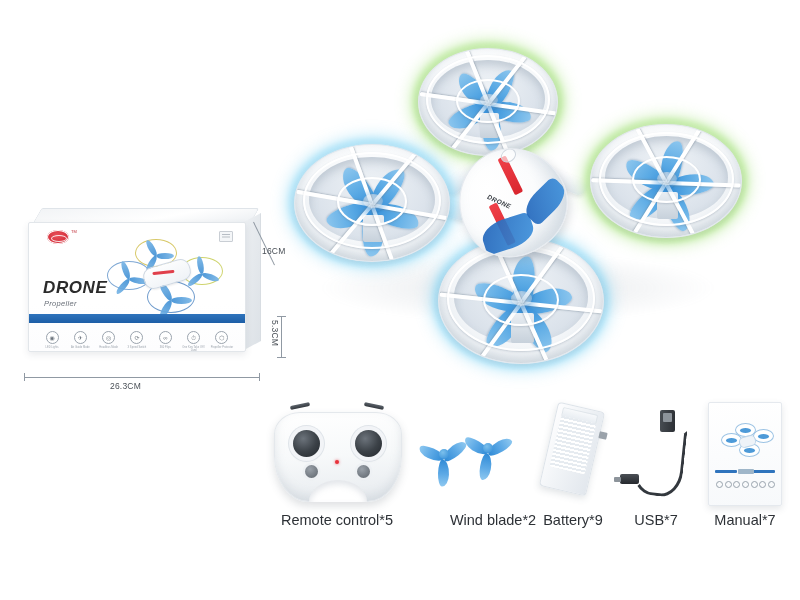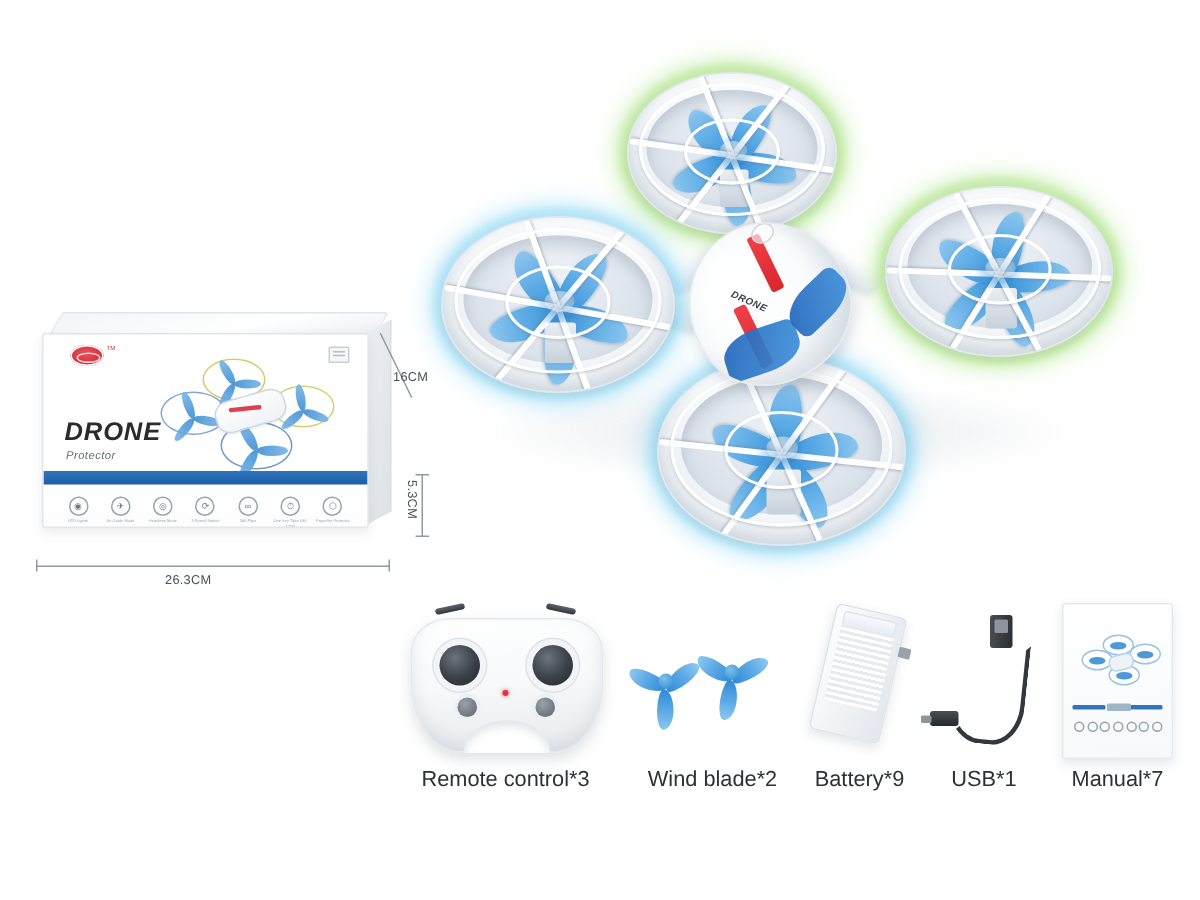--- a/index.html
+++ b/index.html
@@ -415,21 +415,21 @@
         <div class="bd-ring" style="left:40px;top:42px;width:46px;height:30px;border:1.3px solid #6f9bcc;">
           <div class="bd-inner"></div>
           <div class="bd-blade" style="transform:rotate(0deg);"></div>
           <div class="bd-blade" style="transform:rotate(120deg);"></div>
           <div class="bd-blade" style="transform:rotate(240deg);"></div>
         </div>
         <div class="bd-body"></div>
       </div>
 
       <div class="box-title">DRONE</div>
-      <div class="box-sub">Protector</div>
+      <div class="box-sub">Propeller</div>
 
       <div class="box-stripe"></div>
 
       <div class="box-icons">
         <div class="bi">
           <div class="bi-circle">◉</div>
           <div class="bi-txt">LED Lights</div>
         </div>
         <div class="bi">
           <div class="bi-circle">✈</div>
@@ -607,53 +607,53 @@
       <div class="rc-shell">
         <div class="rc-stick" style="left:18px;top:17px;"></div>
         <div class="rc-stick" style="left:80px;top:17px;"></div>
         <div class="rc-btn" style="left:30px;top:52px;"></div>
         <div class="rc-btn" style="left:82px;top:52px;"></div>
         <div class="rc-led"></div>
         <div class="rc-tab"></div>
         <div class="rc-notch"></div>
       </div>
     </div>
-    <div class="acc-label" style="left:0px;top:114px;width:138px;">Remote control*3</div>
+    <div class="acc-label" style="left:0px;top:114px;width:138px;">Remote control*5</div>
 
     <div class="acc" id="acc-blades">
       <div class="wb" style="left:0px;top:8px;">
         <div class="wb-blade" style="transform:rotate(-38deg);"></div>
         <div class="wb-blade" style="transform:rotate(92deg);"></div>
         <div class="wb-blade" style="transform:rotate(205deg);"></div>
         <div class="wb-hub"></div>
       </div>
       <div class="wb" style="left:44px;top:2px;">
         <div class="wb-blade" style="transform:rotate(-30deg);"></div>
         <div class="wb-blade" style="transform:rotate(100deg);"></div>
         <div class="wb-blade" style="transform:rotate(212deg);"></div>
         <div class="wb-hub"></div>
       </div>
     </div>
-    <div class="acc-label" style="left:146px;top:114px;width:122px;text-align:center;">Wind blade*2</div>
+    <div class="acc-label" style="left:164px;top:114px;width:122px;text-align:center;">Wind blade*2</div>
 
     <div class="acc" id="acc-battery">
       <div class="bat-body">
         <div class="bat-top"></div>
         <div class="bat-ribs"></div>
       </div>
       <div class="bat-plug"></div>
     </div>
     <div class="acc-label" style="left:272px;top:114px;width:66px;">Battery*9</div>
 
     <div class="acc" id="acc-usb">
       <div class="usb-head"></div>
       <div class="usb-cable"></div>
       <div class="usb-plug"></div>
     </div>
-    <div class="acc-label" style="left:356px;top:114px;width:64px;">USB*1</div>
+    <div class="acc-label" style="left:356px;top:114px;width:64px;">USB*7</div>
 
     <div class="acc" id="acc-manual">
       <div class="man-page">
         <div class="man-art">
           <div class="man-rotor" style="left:2px;top:10px;">
               <i></i>
             </div>
           <div class="man-rotor" style="left:16px;top:0px;">
               <i></i>
             </div>

